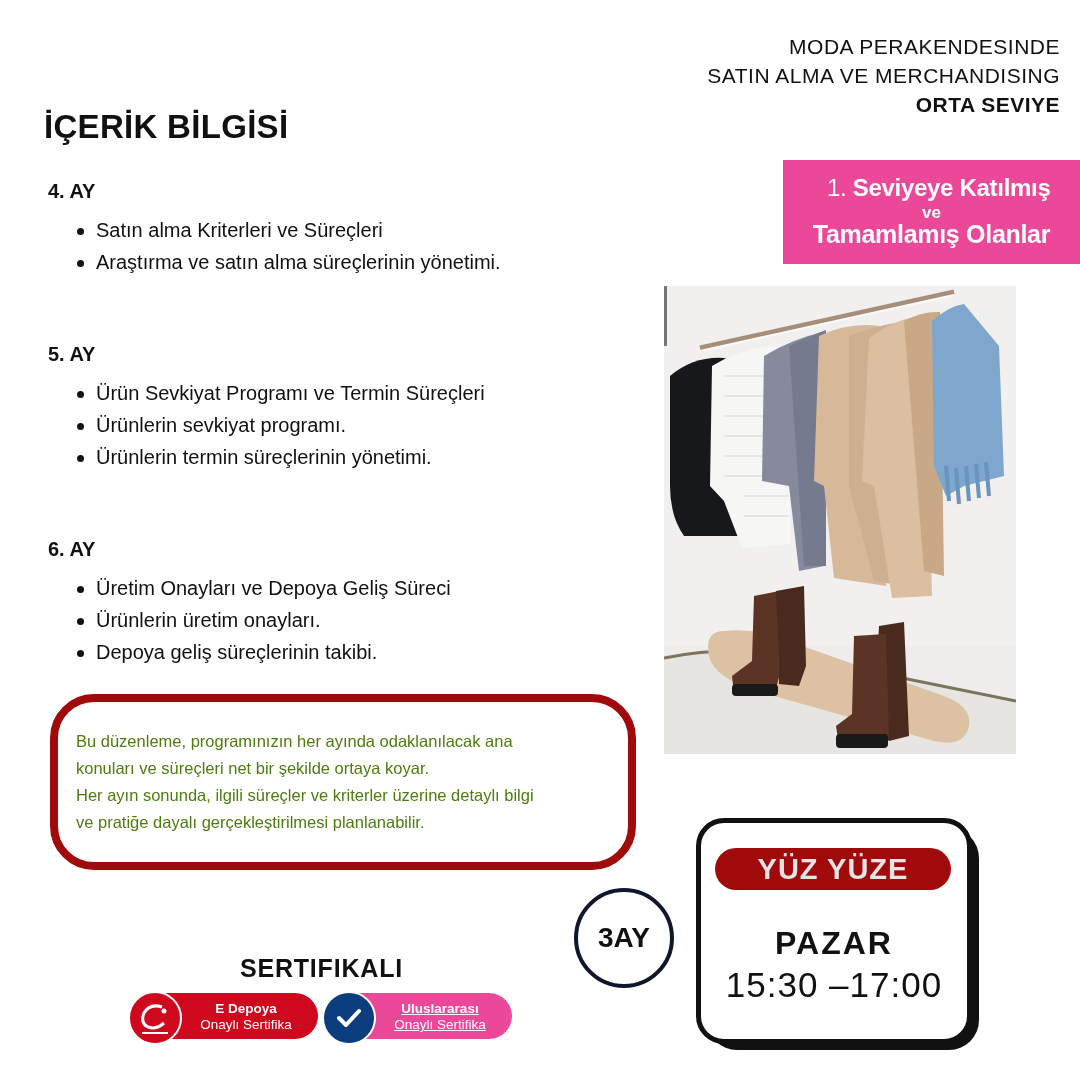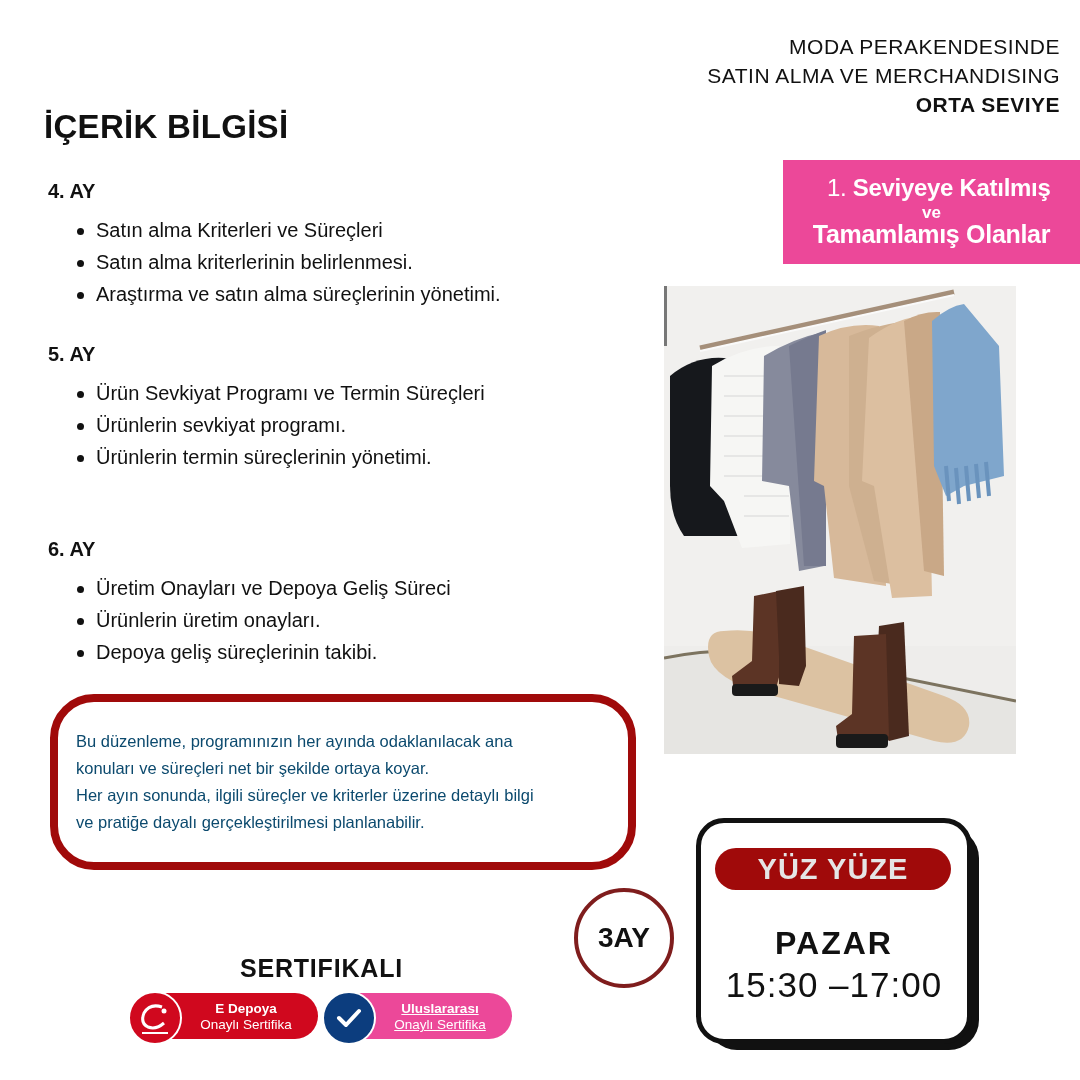--- a/index.html
+++ b/index.html
@@ -20,29 +20,29 @@
   .redbox { left:783px; top:160px; width:297px; height:104px; background:#ec4899; color:#fff; text-align:center;
             font-family:"Liberation Sans", sans-serif; font-weight:bold; }
   .redbox .l1 { position:absolute; left:44px; top:14px; font-size:24px; letter-spacing:-0.3px; }
   .redbox .l1 .num { font-weight:normal; }
   .redbox .l2 { position:absolute; left:0; right:0; top:44px; font-size:17px; line-height:17px; }
   .redbox .l3 { position:absolute; left:0; right:0; top:60px; font-size:25px; letter-spacing:-0.3px; }
 
   .photo { left:664px; top:286px; width:352px; height:468px; background:#ececea; overflow:hidden; }
 
   .note { left:50px; top:694px; width:570px; height:160px; border:8px solid #a00a0a; border-radius:44px; background:#fff; }
-  .note p { margin:0; position:absolute; left:18px; top:26px; font-size:16.5px; line-height:27px; color:#0c4a6e; width:550px; }
+  .note p { margin:0; position:absolute; left:18px; top:26px; font-size:16.5px; line-height:27px; color:#4d7c0f; width:550px; }
 
   .cert-title { left:240px; top:954px; font-size:25px; font-weight:bold; letter-spacing:0.8px; }
   .badge { top:993px; height:46px; border-radius:23px; color:#fff; text-align:center; }
   .badge .t1 { font-weight:bold; font-size:13.5px; line-height:16px; padding-top:8px; }
   .badge .t2 { font-size:13.5px; line-height:16px; }
   .badge .ic { position:absolute; left:-2px; top:-2px; width:50px; height:50px; border-radius:50%; border:2px solid #fff; }
 
-  .circle3 { left:574px; top:888px; width:92px; height:92px; border:4px solid #7f1d1d; border-radius:50%; background:#fff;
+  .circle3 { left:574px; top:888px; width:92px; height:92px; border:4px solid #0f172a; border-radius:50%; background:#fff;
              display:flex; align-items:center; justify-content:center; font-weight:bold; font-size:28px; }
 
   .schedule-shadow { left:707px; top:828px; width:272px; height:222px; background:#111; border-radius:30px; }
   .schedule { left:696px; top:818px; width:266px; height:216px; border:5px solid #111; border-radius:28px; background:#fff; }
   .pill { position:absolute; left:14px; top:25px; width:236px; height:42px; background:#a00a0a; border-radius:21px; color:#e5e5e5;
           font-weight:bold; font-size:29px; text-align:center; line-height:42px; letter-spacing:1px; }
   .day { position:absolute; left:0; right:0; top:102px; text-align:center; font-weight:bold; font-size:32px; letter-spacing:2px; }
   .time { position:absolute; left:0; right:0; top:142px; text-align:center; font-size:35px; letter-spacing:1px; }
 </style>
 </head>
@@ -52,21 +52,20 @@
   <div>MODA PERAKENDESINDE</div>
   <div>SATIN ALMA VE MERCHANDISING</div>
   <div class="lvl">ORTA SEVIYE</div>
 </div>
 
 <div class="abs title">İÇERİK BİLGİSİ</div>
 
 <div class="abs month" style="top:180px;">4. AY</div>
 <ul class="abs list" style="top:206px;">
   <li> Satın alma Kriterleri ve Süreçleri</li>
-  <li>Satın alma kriterlerinin belirlenmesi.</li>
   <li>Araştırma ve satın alma süreçlerinin yönetimi.</li>
 </ul>
 
 <div class="abs month" style="top:343px;">5. AY</div>
 <ul class="abs list" style="top:369px;">
   <li>Ürün Sevkiyat Programı ve Termin Süreçleri</li>
   <li>Ürünlerin sevkiyat programı.</li>
   <li>Ürünlerin termin süreçlerinin yönetimi.</li>
 </ul>
 

